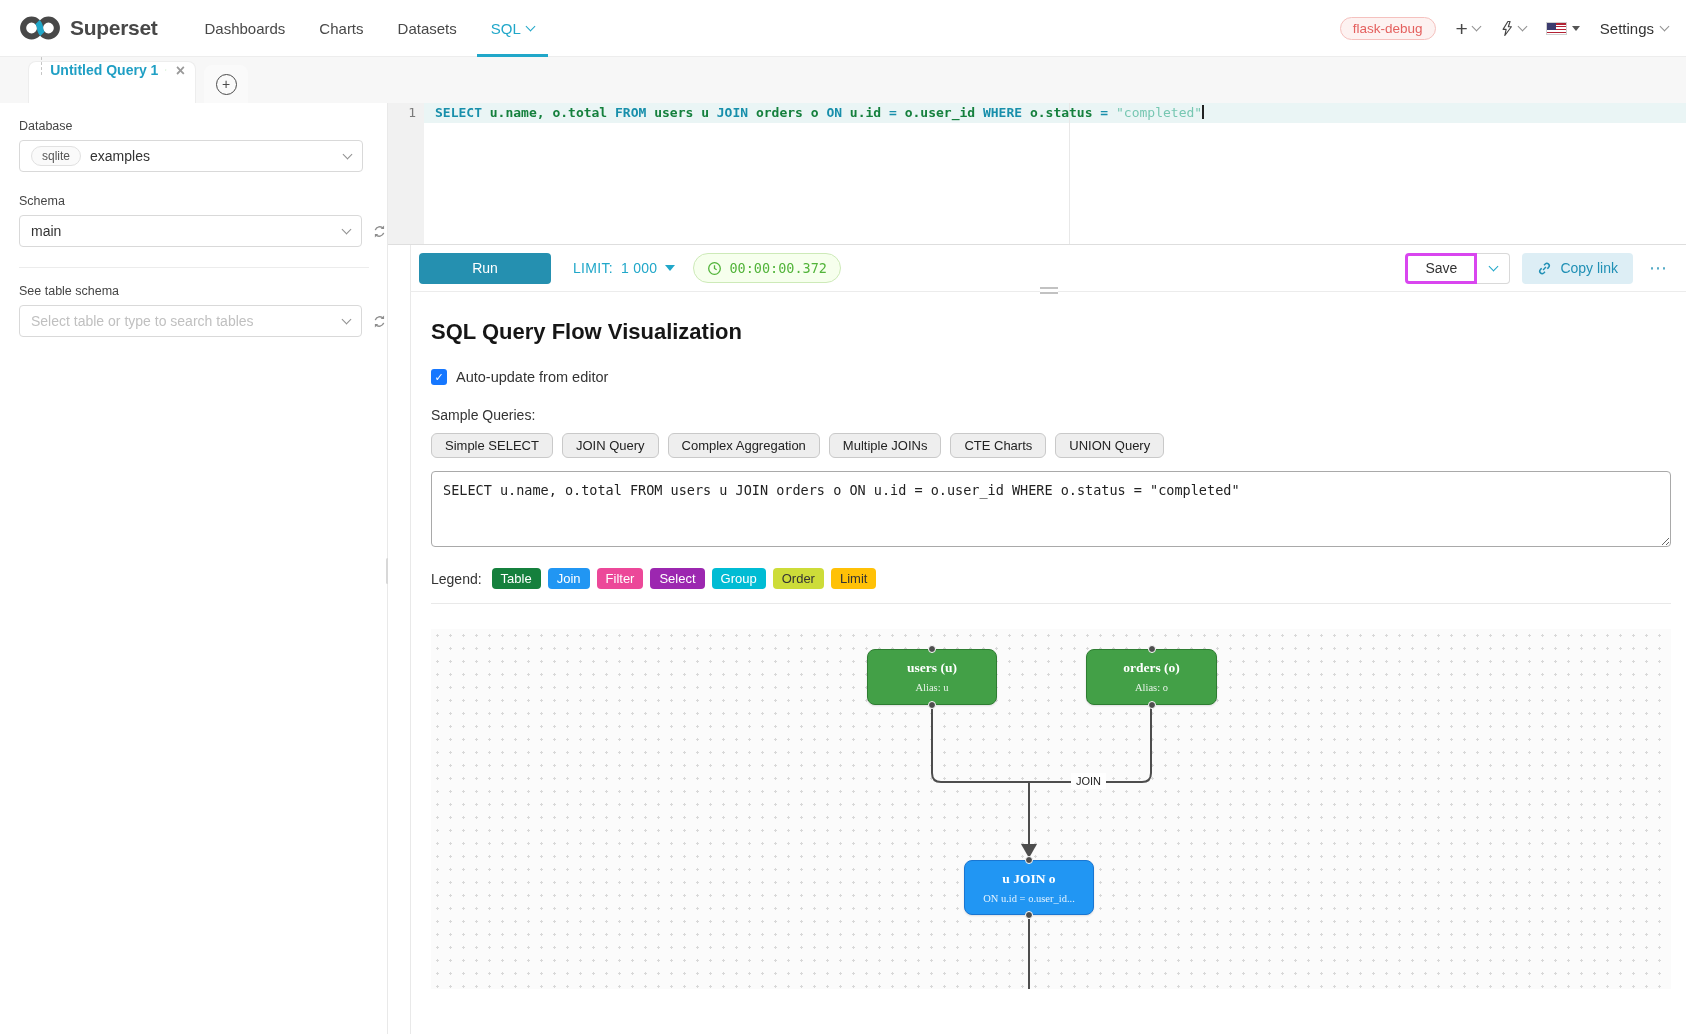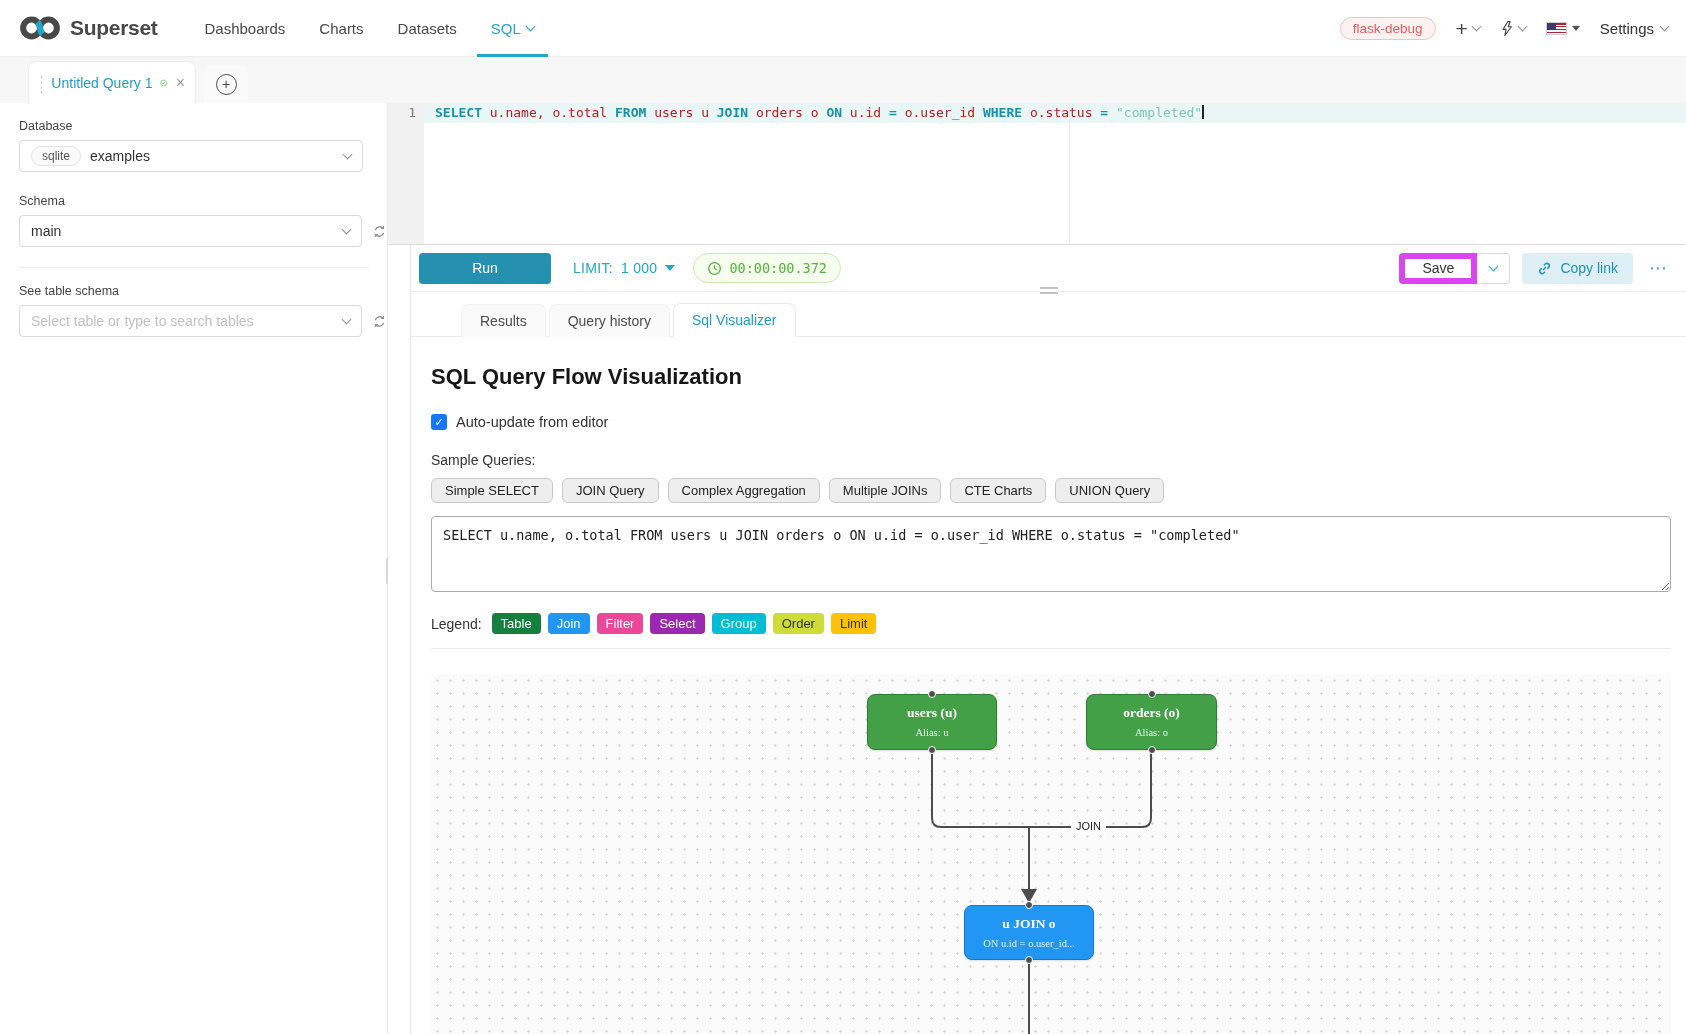--- a/index.html
+++ b/index.html
@@ -29,21 +29,21 @@
     background:repeating-linear-gradient(180deg,#b22234 0 1.5px,#fff 1.5px 3px); position:relative; }
   .flag::after { content:""; position:absolute; left:0; top:0; width:9px; height:7px; background:#3c3b6e; }
   .caret-down { width:0; height:0; border-left:4px solid transparent; border-right:4px solid transparent;
     border-top:5px solid #555; }
   .settings { display:flex; align-items:center; gap:7px; font-size:15px; color:#333; cursor:pointer; }
 
   
   .tabstrip { position:absolute; left:0; top:57px; width:1686px; height:46px; background:#f7f7f7;
     display:flex; align-items:flex-end; padding-left:28px; z-index:25; }
   .query-tab { width:168px; height:42px; background:#fff; border:1px solid #ededed; border-bottom:none;
-    border-radius:8px 8px 0 0; display:flex; align-items:center; padding:0 10px; gap:7px; cursor:pointer; }
+    border-radius:8px 8px 0 0; display:flex; align-items:flex-start; padding:0 10px; gap:7px; cursor:pointer;font-weight:bold; }
   .drag-dots { width:3px; height:3px; border-radius:50%; background:#c4c4c4;
     box-shadow:0 5px 0 #c4c4c4, 0 10px 0 #c4c4c4, 0 -5px 0 #c4c4c4; margin:0 2px; }
   .query-tab-label { font-size:14px; color:#1f9fc4; white-space:nowrap; }
   .tab-close { font-size:16px; color:#9a9a9a; margin-left:2px; cursor:pointer; }
   .newtab-wrap { width:44px; height:38px; background:#fafafa; border-radius:8px 8px 0 0; margin-left:8px;
     display:flex; align-items:center; justify-content:center; cursor:pointer; }
   .newtab-circle { width:21px; height:21px; border:1.5px solid #4a4a4a; border-radius:50%;
     display:flex; align-items:center; justify-content:center; font-size:14px; color:#4a4a4a; line-height:1; }
 
   
@@ -68,39 +68,39 @@
   .editor { position:relative; height:142px; border-bottom:1px solid #dedede; overflow:hidden;
     font-family:"DejaVu Sans Mono", monospace; font-size:13px; }
   .gutter { position:absolute; left:0; top:0; bottom:0; width:36px; background:#f1f1f1;
     color:#7b7b7b; text-align:right; padding:0 8px 0 0; line-height:20px; }
   .code-area { position:absolute; left:36px; right:0; top:0; bottom:0; }
   .print-margin { position:absolute; left:645px; top:0; bottom:0; width:1px; background:#e8e8e8; }
   .active-line { position:absolute; left:0; right:0; top:0; height:20px; background:#eaf5f5; }
   .code-line { position:relative; line-height:20px; padding-left:11px; white-space:pre; }
   .tok-kw { color:#188fab; font-weight:bold; }
   .tok-op { color:#188fab; font-weight:bold; }
-  .tok-pl { color:#b91c1c; }
+  .tok-pl { color:#15803d;font-weight:bold; }
   .tok-str { color:#77c7b2; }
   .cursor { display:inline-block; width:1.5px; height:14px; background:#222; vertical-align:-2px; }
 
   
   .sql-toolbar { height:47px; display:flex; align-items:center; padding:0 14px 0 8px;
     border-bottom:1px solid #ececec; margin-left:22px; border-left:1px solid #e9e9e9; position:relative; }
   .run-btn { width:132px; height:31px; background:#2590b0; color:#fff; font-size:14px; border:none;
     border-radius:4px; cursor:pointer; font-family:inherit; }
   .limit { display:flex; align-items:center; gap:8px; margin-left:22px; cursor:pointer; }
   .limit-text { font-size:14px; color:#20a7c9; letter-spacing:0.3px; }
   .limit-caret { width:0; height:0; border-left:5px solid transparent; border-right:5px solid transparent;
     border-top:6px solid #20a7c9; }
   .timer { display:flex; align-items:center; gap:7px; margin-left:18px; height:30px; padding:0 13px;
     background:#f6ffed; border:1px solid #cdeab8; border-radius:15px; }
   .timer-text { font-family:"DejaVu Sans Mono", monospace; font-size:13.5px; color:#52b43a; }
   .toolbar-right { margin-left:auto; display:flex; align-items:center; gap:12px; }
   .save-split { display:flex; height:31px; }
-  .save-main { padding:0 17px; background:#fff; border:6px solid #d946ef; border-radius:4px 0 0 4px;
+  .save-main { padding:0 17px; background:#fff; border:3px solid #d946ef; border-radius:4px 0 0 4px;
     font-size:14px; color:#333; display:flex; align-items:center; cursor:pointer; }
   .save-chev { width:33px; background:#fff; border:1px solid #d9d9d9; border-left:none;
     border-radius:0 4px 4px 0; display:flex; align-items:center; justify-content:center; cursor:pointer; }
   .copylink-btn { height:31px; display:flex; align-items:center; gap:8px; padding:0 15px;
     background:#ddeef5; border:none; border-radius:4px; color:#2090b5; font-size:14px; cursor:pointer;
     font-family:inherit;justify-content:space-between; }
   .more-dots { font-size:18px; color:#4da7c4; letter-spacing:1px; cursor:pointer; padding:0 4px; }
 
   
   .south { margin-left:22px; border-left:1px solid #e9e9e9; position:relative;
@@ -301,25 +301,20 @@
           <path d="M8.5 11.5l-1.3 1.3a2.55 2.55 0 0 1-3.6-3.6L5 7.8"></path>
         </svg>
         <span>Copy link</span>
       </button>
       <span class="more-dots">⋯</span>
     </div>
   </div>
 
   <div class="south">
     <div class="south-handle"></div>
-    <div class="south-tabs">
-      <div class="s-tab"><span>Results</span></div>
-      <div class="s-tab"><span>Query history</span></div>
-      <div class="s-tab active"><span>Sql Visualizer</span></div>
-    </div>
 
     <div class="viz">
       <div class="viz-title">SQL Query Flow Visualization</div>
 
       <div class="auto-row">
         <span class="checkbox">✓</span>
         <span class="auto-label">Auto-update from editor</span>
       </div>
 
       <div class="sample-label">Sample Queries:</div>

